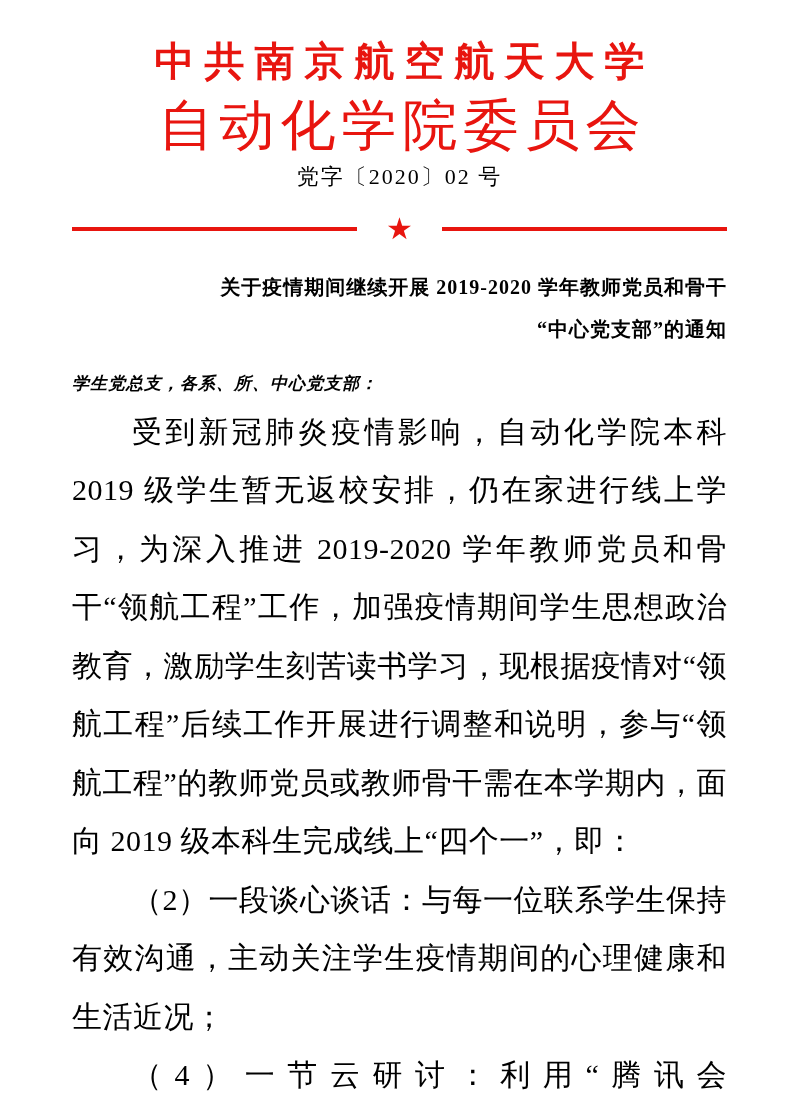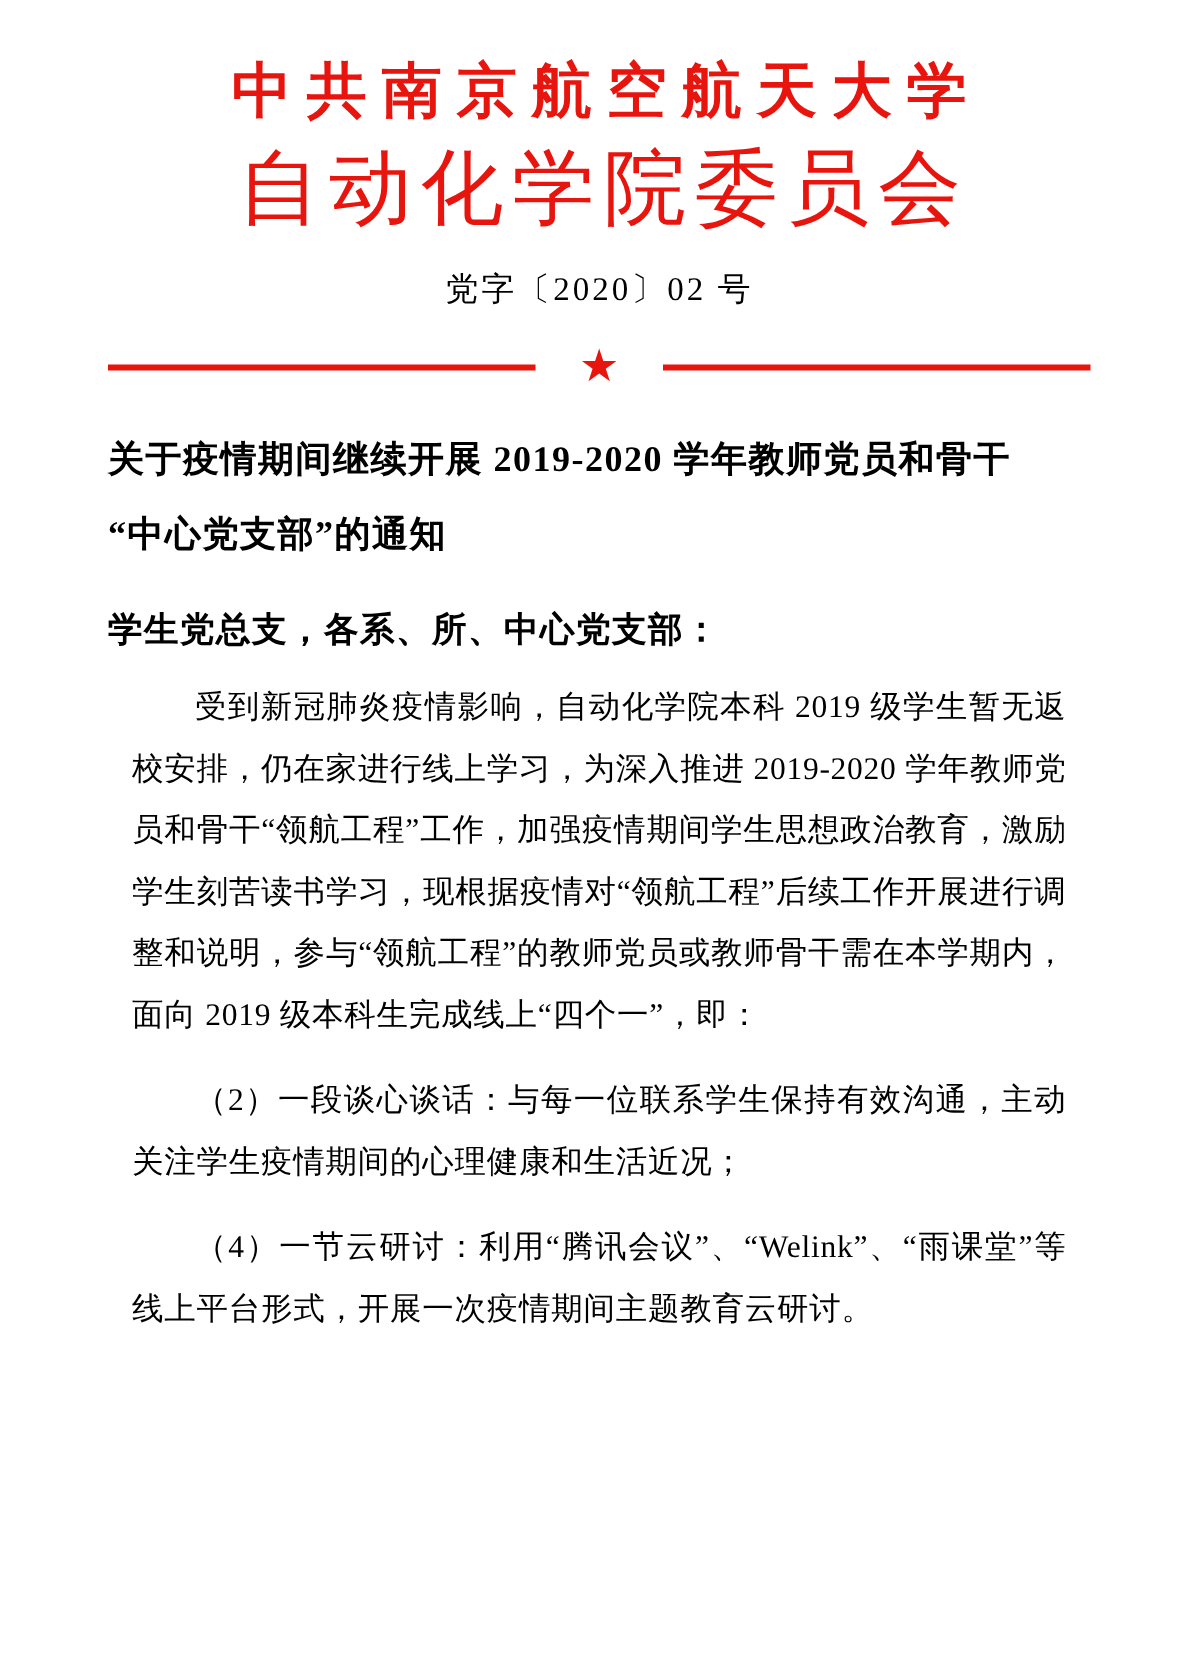--- a/index.html
+++ b/index.html
@@ -43,21 +43,20 @@
     letter-spacing: 6px;
     line-height: 1.3;
     text-indent: 6px;
     margin-top: 4px;
     white-space: nowrap;
   }
   .doc-number {
     text-align: center;
     font-size: 22px;
     letter-spacing: 2px;
-    margin-top: 16px;
     font-family: "Liberation Serif", "DejaVu Serif", serif;
   }
   .red-rule {
     position: relative;
     height: 30px;
     margin-top: 22px;
   }
   .red-rule .bar {
     position: absolute;
     top: 13px;
@@ -69,37 +68,38 @@
   .red-rule .star {
     position: absolute;
     left: 50%;
     top: 0;
     transform: translateX(-50%);
     color: #e8150f;
     font-size: 30px;
     line-height: 30px;
   }
   .doc-title {
-    text-align: left;
+    text-align: right;
     font-weight: bold;
-    font-size: 24px;
+    font-size: 20px;
     line-height: 2.1;
     margin-top: 22px;
     letter-spacing: 1px;
   }
   .salutation {
     font-weight: bold;
-    font-size: 23px;
+    font-size: 17px;
     margin-top: 22px;
     letter-spacing: 1px;
+    font-style: italic;
   }
   .body-text p {
-    font-size: 21px;
+    font-size: 30px;
     line-height: 1.95;
-    margin: 16px;
+    margin: 0;
     text-align: justify;
     text-indent: 2em;
     letter-spacing: 0.5px;
   }
   .body-text {
     margin-top: 8px;
   }
 </style>
 </head>
 <body>

